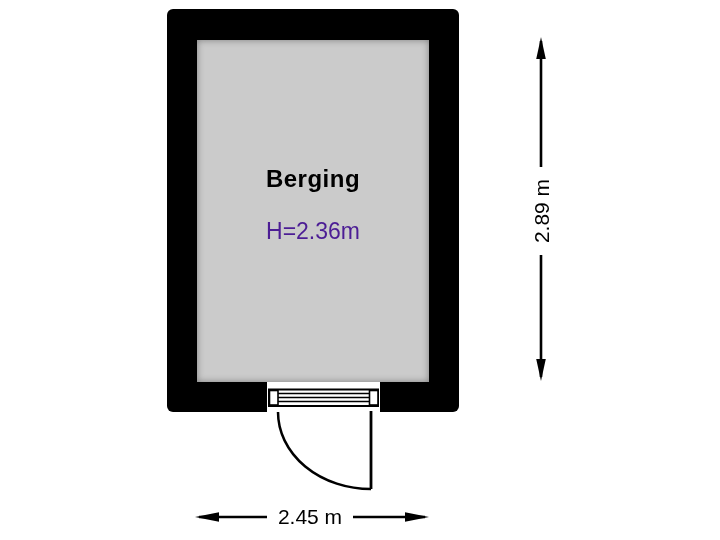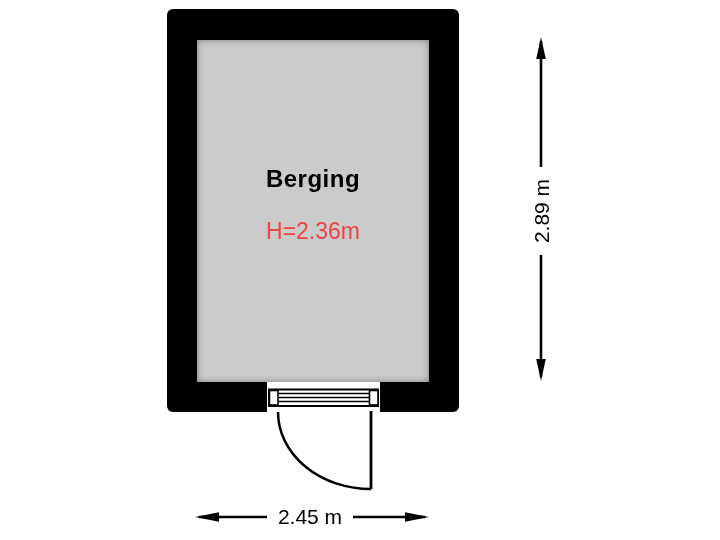--- a/index.html
+++ b/index.html
@@ -56,21 +56,21 @@
     letter-spacing: 0.5px;
   }
   .room-height {
     position: absolute;
     left: 197px;
     top: 218px;
     width: 232px;
     text-align: center;
     font-size: 23px;
     font-weight: normal;
-    color: #ef4444;
+    color: #4c1d95;
   }
   
   .dim-pill {
     position: absolute;
     background: #ffffff;
     border-radius: 9px;
     display: flex;
     align-items: center;
     justify-content: center;
     font-size: 21px;

